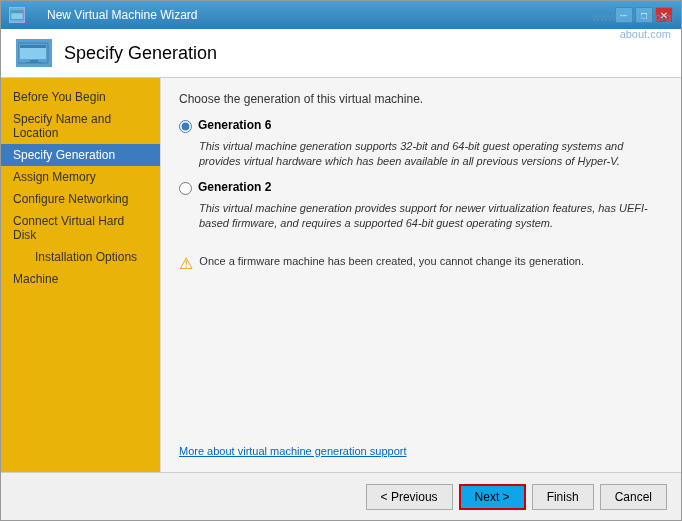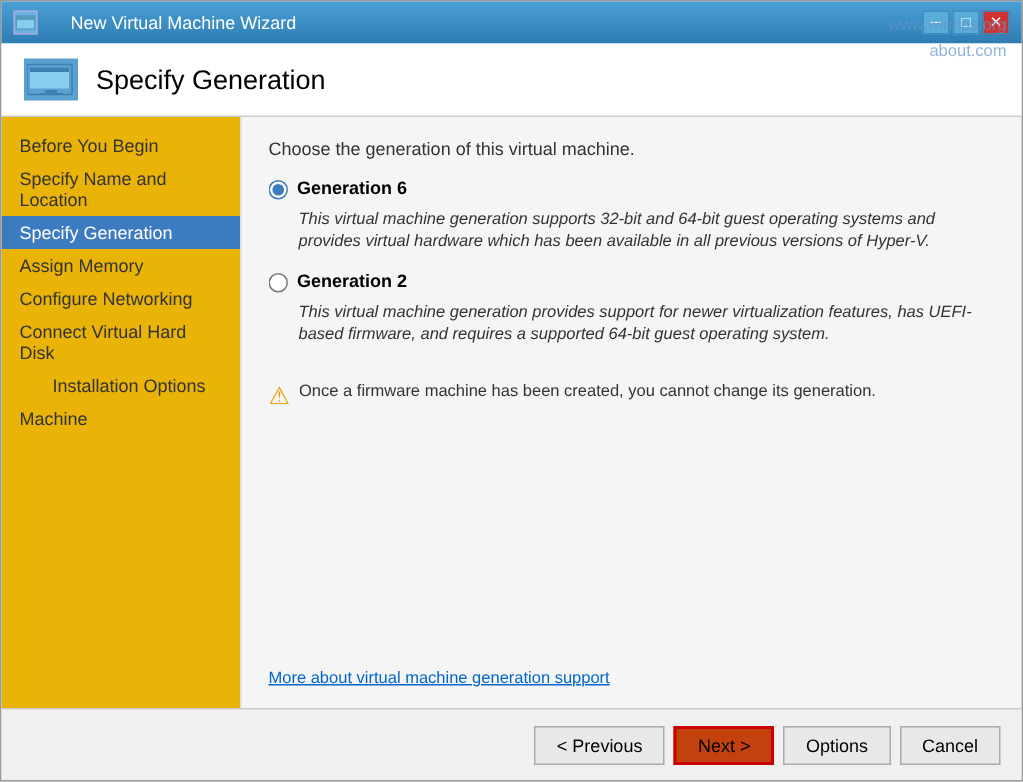--- a/index.html
+++ b/index.html
@@ -238,21 +238,21 @@
       height: 26px;
       padding: 0 14px;
       font-size: 12px;
       border: 1px solid #aaa;
       background: #e8e8e8;
       cursor: pointer;
       color: #000;
     }
 
     .footer-btn.next-btn {
-      background: #c2410c;
+      background: #0ea5e9;
       border: 2px solid #cc0000;
     }
 
     .content-wrapper {
       display: flex;
       flex-direction: column;
       height: 100%;
     }
   </style>
 </head>
@@ -333,17 +333,17 @@
           <a class="more-link">More about virtual machine generation support</a>
         </div>
       </div>
     </div>
 
   </div>
 
   <div class="footer">
     <button class="footer-btn">&lt; Previous</button>
     <button class="footer-btn next-btn">Next &gt;</button>
-    <button class="footer-btn">Options</button>
+    <button class="footer-btn">Finish</button>
     <button class="footer-btn">Cancel</button>
   </div>
 
 </div>
 
 </body></html>

